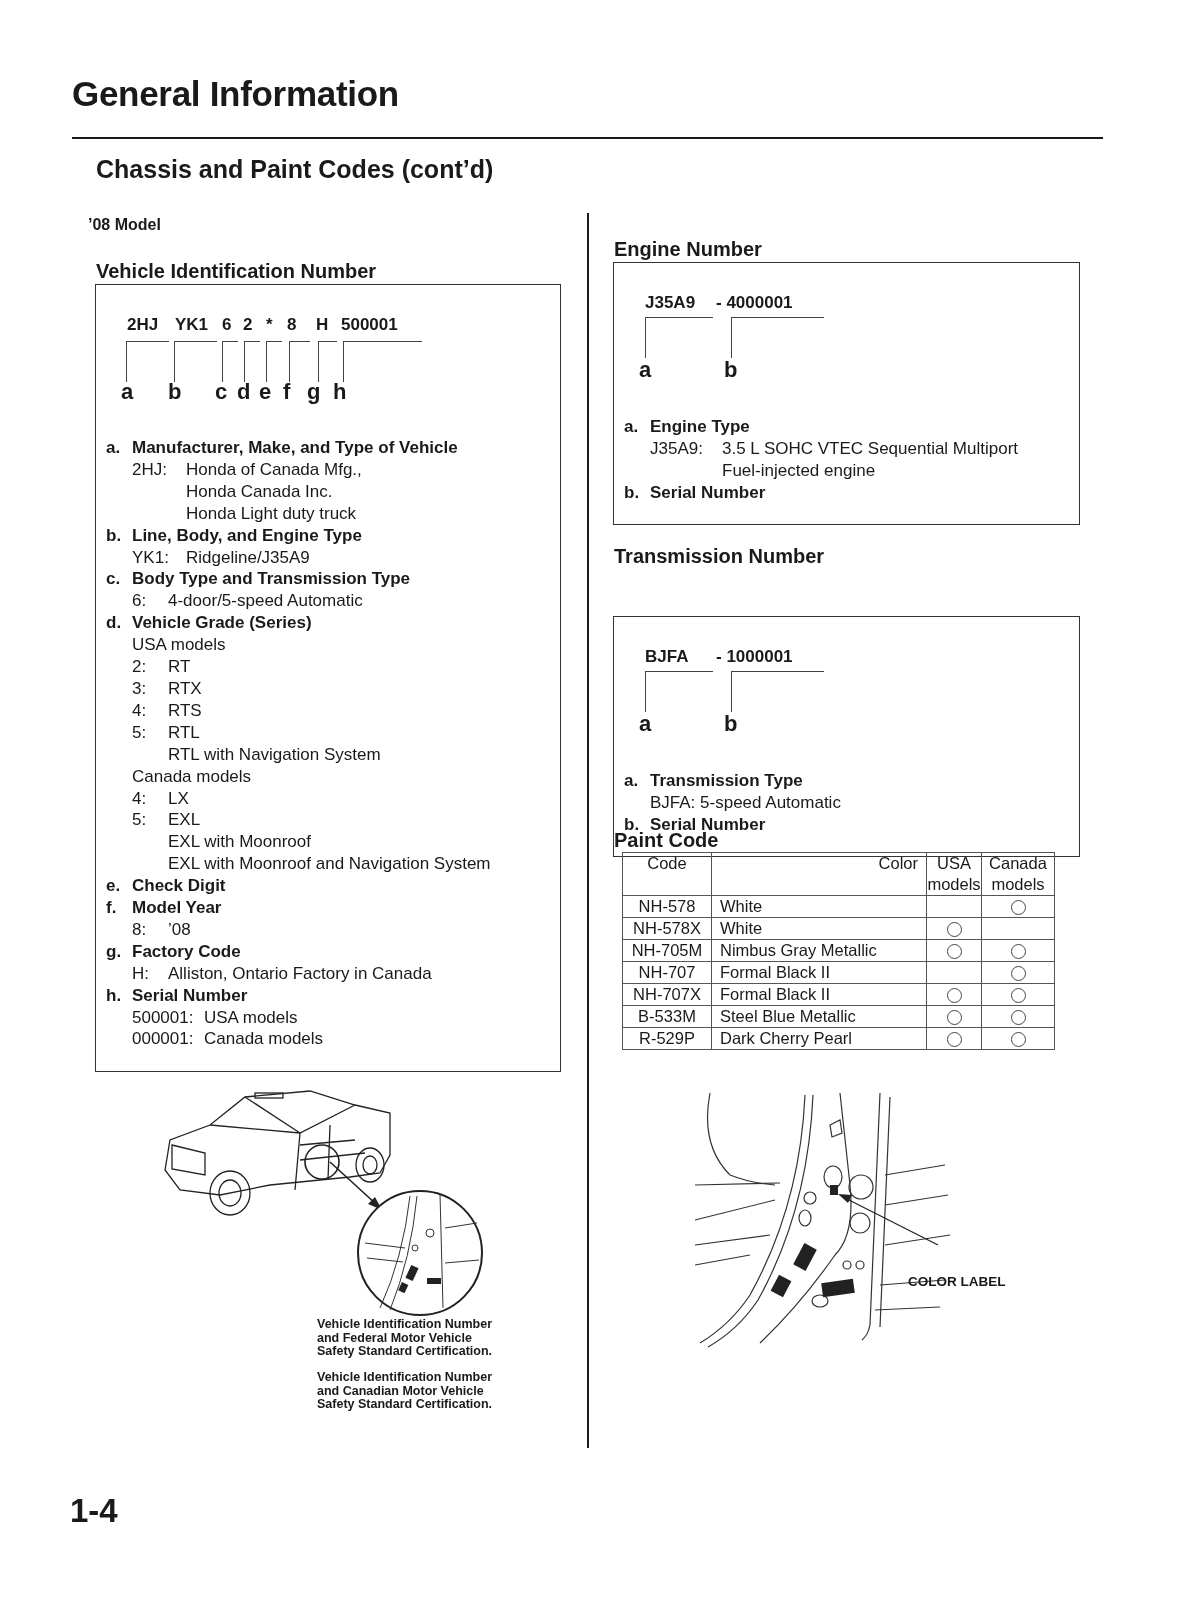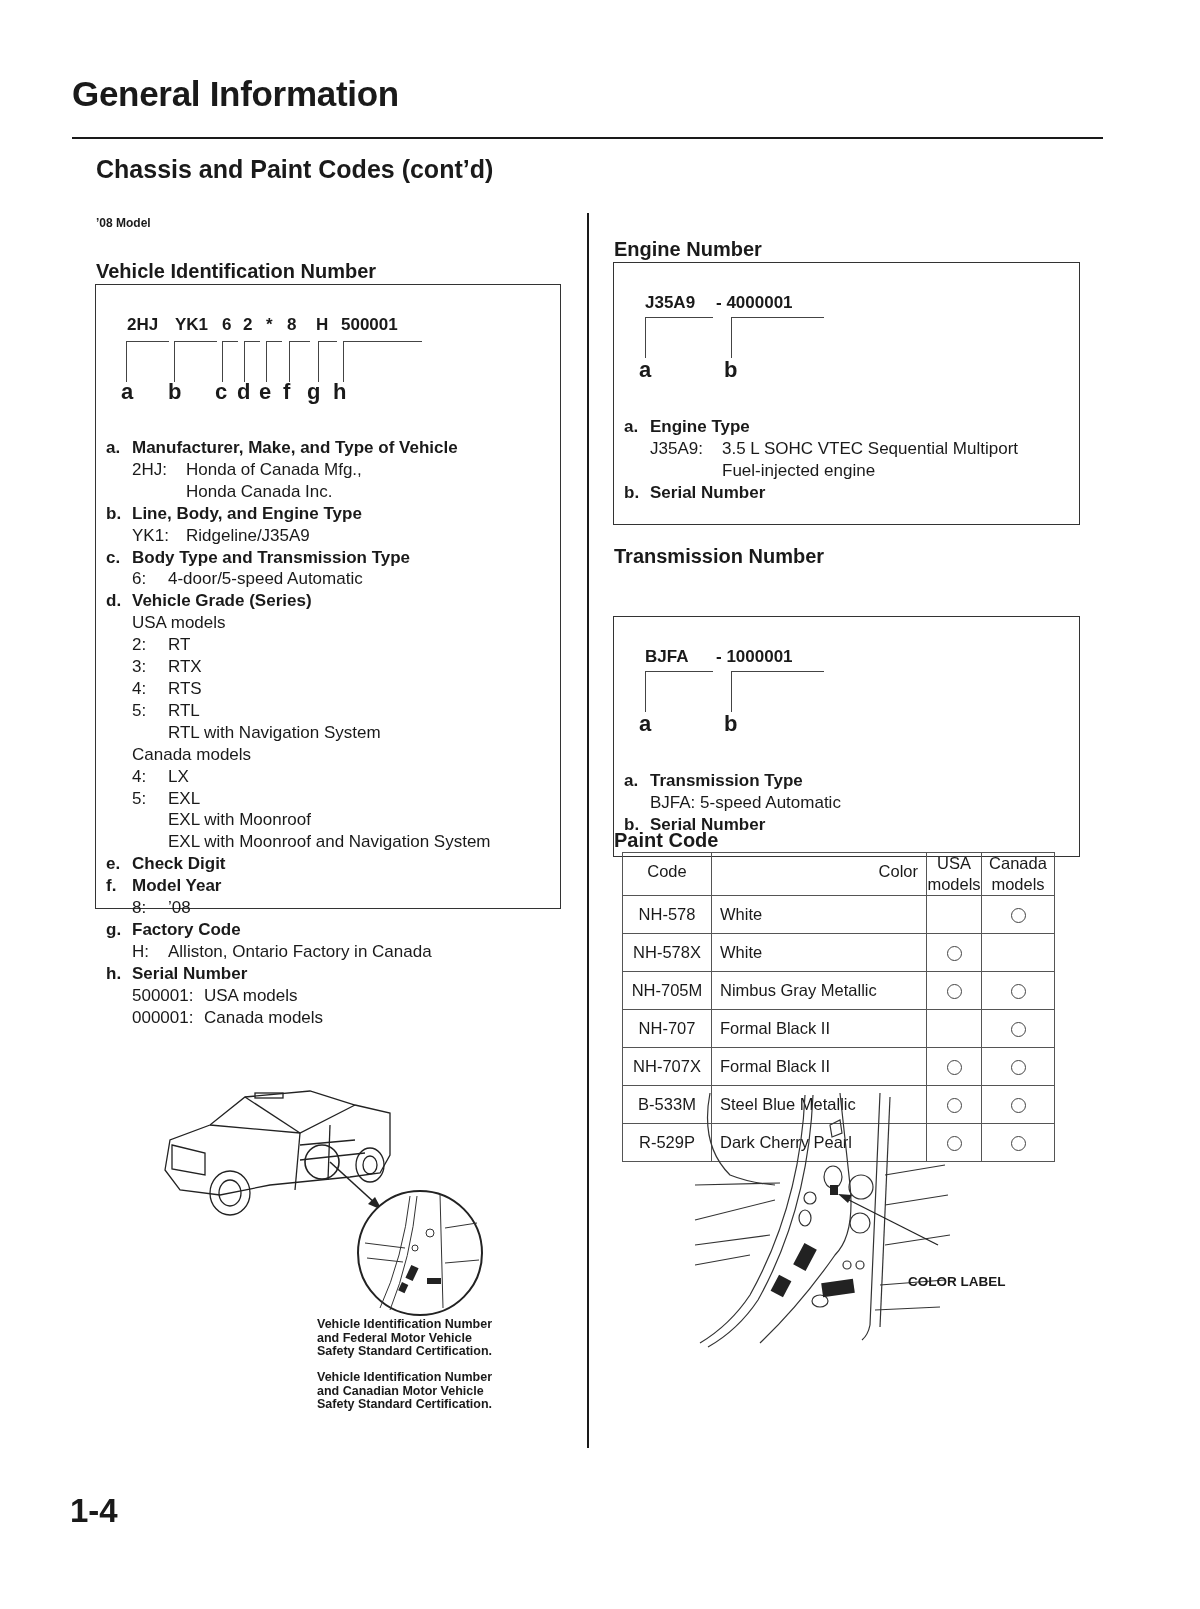--- a/index.html
+++ b/index.html
@@ -3,54 +3,54 @@
 <meta charset="utf-8">
 <style>
   html, body { margin: 0; padding: 0; background: #ffffff; }
   body { width: 1200px; height: 1609px; position: relative; overflow: hidden; color: #1a1a1a;
          font-family: "Liberation Sans", "DejaVu Sans", sans-serif; }
   .abs { position: absolute; }
   .page-title { left: 72px; top: 74px; font-size: 35px; font-weight: bold; letter-spacing: -0.3px; }
   .title-rule { left: 72px; top: 137px; width: 1031px; height: 2px; background: #1a1a1a; }
   .section-title { left: 96px; top: 155px; font-size: 25px; font-weight: bold; }
   .column-rule { left: 587px; top: 213px; width: 2px; height: 1235px; background: #1a1a1a; }
-  .model-heading { left: 96px; top: 216px; font-size: 12px; font-weight: bold; }
+  .model-heading { left: 88px; top: 216px; font-size: 16px; font-weight: bold; }
   .sub-heading { font-size: 20px; font-weight: bold; }
   .box { border: 1.3px solid #333; box-sizing: border-box; }
   .code-row { font-size: 17px; font-weight: bold; position: absolute; white-space: pre; }
   .letters { font-size: 22px; font-weight: bold; position: absolute; }
   .tick { position: absolute; border-left: 1px solid #444; border-top: 1px solid #444; }
   .legend { position: absolute; font-size: 17px; line-height: 21.9px; }
   .legend .row { display: flex; white-space: nowrap; }
   .legend .lbl { width: 26px; font-weight: bold; }
   .legend .head { font-weight: bold; }
   .legend .k { display: inline-block; }
   table.paint { position: absolute; left: 622px; top: 852px; border-collapse: collapse; font-size: 16.5px; }
-  table.paint td, table.paint th { border: 1px solid #555; padding: 8px 8px; height: 21px; line-height: 21px; font-weight: normal; }
+  table.paint td, table.paint th { border: 1px solid #555; padding: 0 8px; height: 21px; line-height: 21px; font-weight: normal; }
   table.paint th { line-height: 21px; font-family: "Liberation Sans Narrow", "Liberation Sans", sans-serif; }
   table.paint .c-code { width: 72px; text-align: center; }
   table.paint .c-color { width: 198px; text-align: left; }
   table.paint .c-usa { width: 54px; text-align: center; padding: 0; }
   table.paint .c-can { width: 72px; text-align: center; padding: 0; }
   table.paint thead tr { border-bottom: 1.5px solid #333; }
   .dot { display: inline-block; width: 13px; height: 13px; border: 1px solid #444; border-radius: 50%; vertical-align: middle; }
   .caption { position: absolute; font-size: 12.5px; font-weight: bold; line-height: 13.5px; }
   .page-num { left: 70px; top: 1492px; font-size: 33px; font-weight: bold; }
 </style>
 </head>
 <body>
 
 <div class="abs page-title">General Information</div>
 <div class="abs title-rule"></div>
 <div class="abs section-title">Chassis and Paint Codes (cont’d)</div>
 <div class="abs column-rule"></div>
 <div class="abs model-heading">’08 Model</div>
 
 <div class="abs sub-heading" style="left:96px; top:260px;">Vehicle Identification Number</div>
-<div class="abs box" style="left:95px; top:284px; width:466px; height:625px;">
+<div class="abs box" style="left:95px; top:284px; width:466px; height:788px;">
   <div>
     <span class="code-row" style="left:31px; top:30px;">2HJ</span>
     <span class="code-row" style="left:79px; top:30px;">YK1</span>
     <span class="code-row" style="left:126px; top:30px;">6</span>
     <span class="code-row" style="left:147px; top:30px;">2</span>
     <span class="code-row" style="left:170px; top:30px;">*</span>
     <span class="code-row" style="left:191px; top:30px;">8</span>
     <span class="code-row" style="left:220px; top:30px;">H</span>
     <span class="code-row" style="left:245px; top:30px;">500001</span>
 
@@ -78,20 +78,23 @@
     <div class="row head">
         <span class="lbl">a.</span>
         <span>Manufacturer, Make, and Type of Vehicle</span>
       </div>
     <div class="row" style="padding-left:26px;">
         <span class="k" style="width:54px;">2HJ:</span>
         <span>Honda of Canada Mfg.,</span>
       </div>
     <div class="row" style="padding-left:80px;">
         <span>Honda Canada Inc.</span>
+      </div>
+    <div class="row" style="padding-left:80px;">
+        <span>Honda Light duty truck</span>
       </div>
 
     <div class="row head">
         <span class="lbl">b.</span>
         <span>Line, Body, and Engine Type</span>
       </div>
     <div class="row" style="padding-left:26px;">
         <span class="k" style="width:54px;">YK1:</span>
         <span>Ridgeline/J35A9</span>
       </div>

